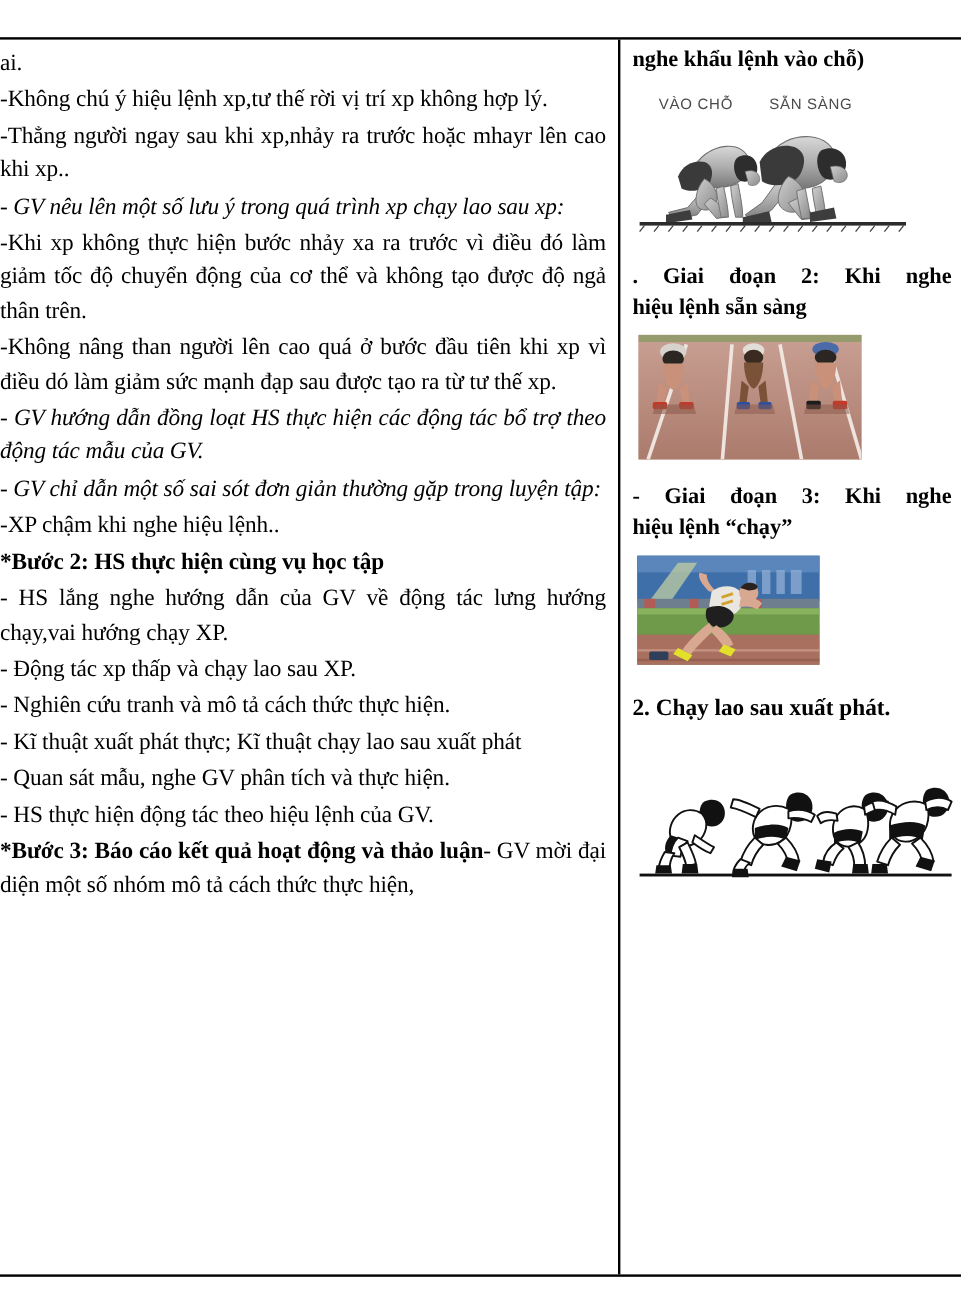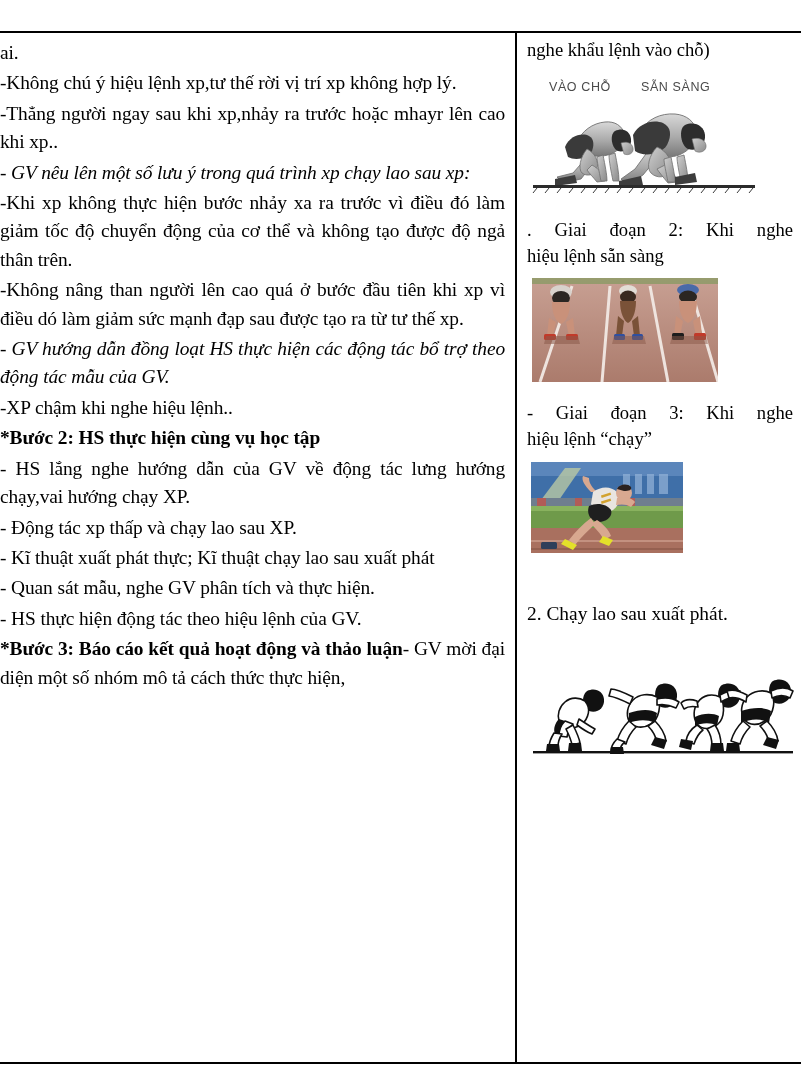--- a/index.html
+++ b/index.html
@@ -56,21 +56,21 @@
     text-justify: inter-word;
     letter-spacing: -0.1px;
   }
   .p.italic { font-style: italic; }
   .p.bold { font-weight: bold; }
 
   .rp {
     margin: 0;
     font-size: 18.6px;
     line-height: 26px;
-    font-weight: normal;
+    font-weight: bold;
     text-align: justify;
     text-align-last: left;
   }
   .rp.spread { text-align-last: justify; }
 
   
   .fig { display: block; }
   .fig-start { margin: 6px 0 0 2px; }
 
   .sp-ground { fill: #2b2b2b; }
@@ -101,24 +101,26 @@
 
     <div id="left-cell">
 
       <p class="p">ai.</p>
       <p class="p">-Không chú ý hiệu lệnh xp,tư thế rời vị trí xp không hợp lý.</p>
       <p class="p">-Thẳng người ngay sau khi xp,nhảy ra trước hoặc mhayr lên cao khi xp..</p>
       <p class="p italic">- GV nêu lên một số lưu ý trong quá trình xp chạy lao sau xp:</p>
       <p class="p">-Khi xp không thực hiện bước nhảy xa ra trước vì điều đó làm giảm tốc độ chuyển động  của cơ thể và không tạo được độ ngả thân trên.</p>
       <p class="p">-Không nâng than người lên cao quá ở bước đầu tiên khi xp vì điều dó làm giảm sức mạnh đạp sau được tạo ra từ tư thế xp.</p>
       <p class="p italic">- GV hướng dẫn đồng loạt HS thực hiện các động tác bổ trợ theo động tác mẫu của GV.</p>
+      <p class="p italic">- GV chỉ dẫn một số sai sót đơn giản thường gặp trong luyện tập:</p>
       <p class="p">-XP chậm khi nghe hiệu lệnh..</p>
       <p class="p bold">*Bước 2: HS thực hiện cùng vụ học tập</p>
       <p class="p">- HS lắng nghe hướng dẫn của GV về động tác lưng hướng chạy,vai hướng chạy XP.</p>
       <p class="p">- Động tác xp thấp  và chạy lao sau XP.</p>
+      <p class="p">- Nghiên cứu tranh và mô tả cách thức thực hiện.</p>
       <p class="p">- Kĩ thuật xuất phát thực; Kĩ thuật chạy lao sau  xuất phát</p>
       <p class="p">- Quan sát mẫu, nghe GV phân tích và thực hiện.</p>
       <p class="p">- HS thực hiện động tác theo hiệu lệnh của GV.</p>
       <p class="p"><span class="bold" style="font-weight:bold">*Bước 3: Báo cáo kết quả hoạt động và thảo luận</span><span>- GV mời đại diện một số nhóm mô tả cách thức thực hiện,</span></p>
 
     </div>
 
     <div id="right-cell">
 
       <p class="rp">nghe khẩu lệnh vào chỗ)</p>
@@ -319,21 +321,21 @@
             <path d="M60 56 C52 62 44 70 38 78 L44 83 C50 75 58 68 64 62 Z" fill="#d8a890"></path>
 
             <path d="M34 77 L46 83 L42 88 L30 82 Z" fill="#e3e02a"></path>
             <path d="M72 74 L82 78 L78 84 L68 80 Z" fill="#e3e02a"></path>
           </g>
 
           <rect x="10" y="80" width="16" height="7" rx="1.5" fill="#2f3f5a"></rect>
         </svg>
       </div>
 
-      <p class="rp" style="margin-top:48px; font-size:19.4px">2. Chạy lao sau xuất phát.</p>
+      <p class="rp" style="margin-top:24px; font-size:19.4px">2. Chạy lao sau xuất phát.</p>
 
       <div class="fig" style="margin-top:44px;margin-left:2px">
         <svg width="268" height="92" viewBox="0 0 268 92" xmlns="http://www.w3.org/2000/svg" aria-hidden="true">
           <rect x="0" y="0" width="268" height="92" fill="#ffffff"></rect>
           <g fill="none" stroke="#111" stroke-width="1.6" stroke-linecap="round" stroke-linejoin="round">
 
             <g>
               <path d="M58 20 C66 16 74 20 75 28 C76 37 68 43 60 40 C53 37 52 24 58 20 Z" fill="#111" stroke="none"></path>
               <path d="M56 30 C50 26 42 26 36 31 C30 36 28 44 30 50 C33 57 42 59 50 55 C58 51 62 40 58 33 Z" fill="#fff"></path>
               <path d="M30 48 C26 52 24 58 26 63 L36 61 C34 56 34 52 36 50 Z" fill="#111" stroke="none"></path>

